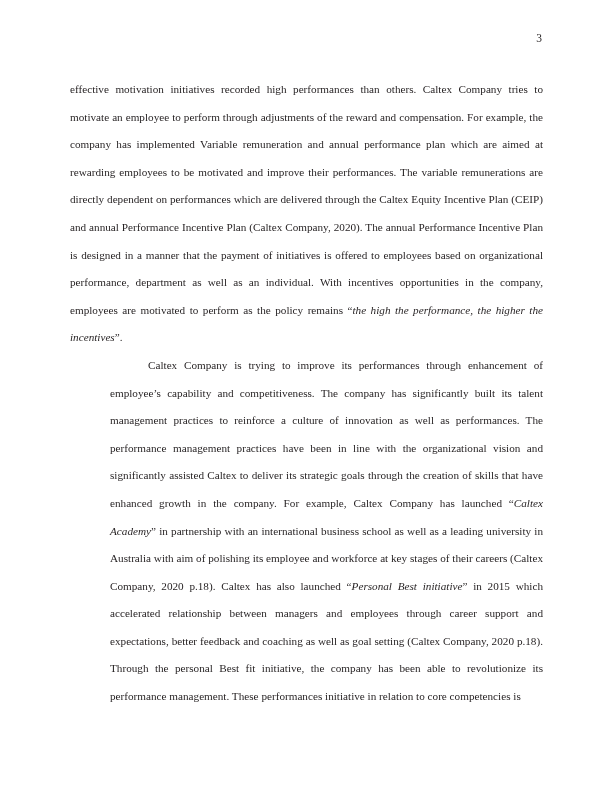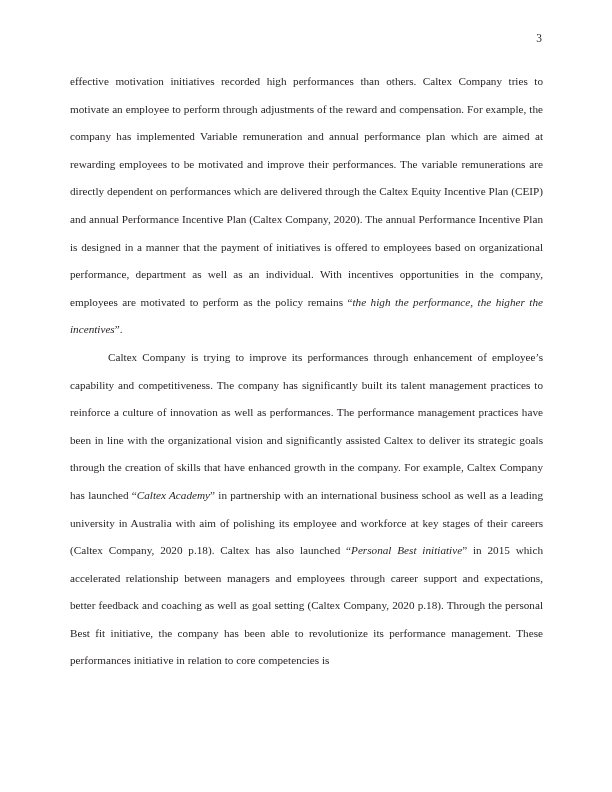--- a/index.html
+++ b/index.html
@@ -25,36 +25,37 @@
     position: absolute;
     top: 33px;
     right: 70px;
     font-size: 11.5px;
     line-height: 1;
     color: #231f20;
     font-family: "Liberation Serif", serif;
   }
   .body-text {
     position: absolute;
-    top: 68px;
+    top: 76px;
     left: 70px;
     width: 473px;
     font-size: 11.2px;
     line-height: 27.6px;
     text-align: left;
     color: #231f20;
   }
   .para {
     margin: 0;
     padding: 0;
     text-align: justify;
     text-justify: inter-word;
   }
   .para + .para {
     margin-top: 0;
+    margin-left: 40px;
   }
   .indent {
     text-indent: 38px;
   }
   i {
     font-style: italic;
   }
 </style>
 </head>
 <body>

